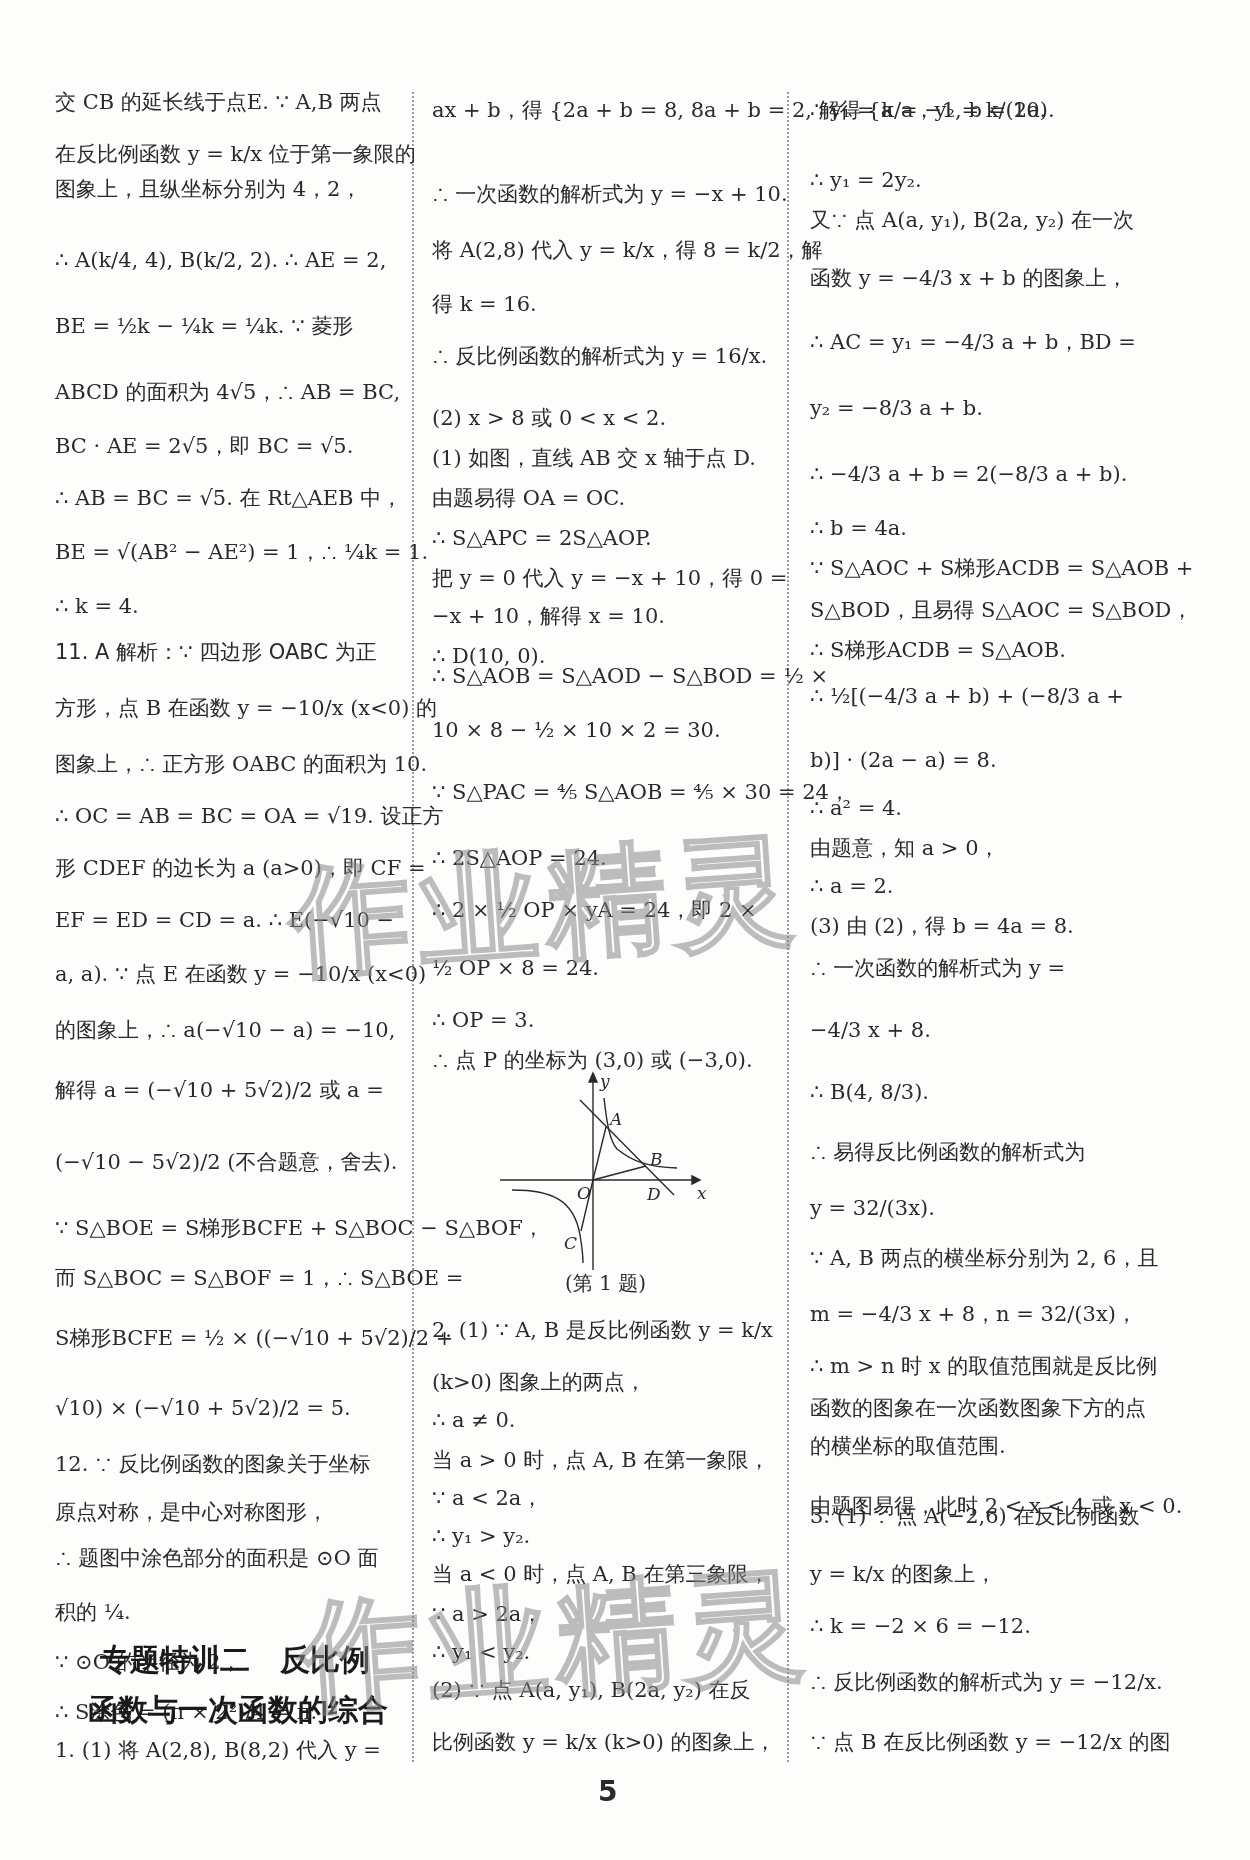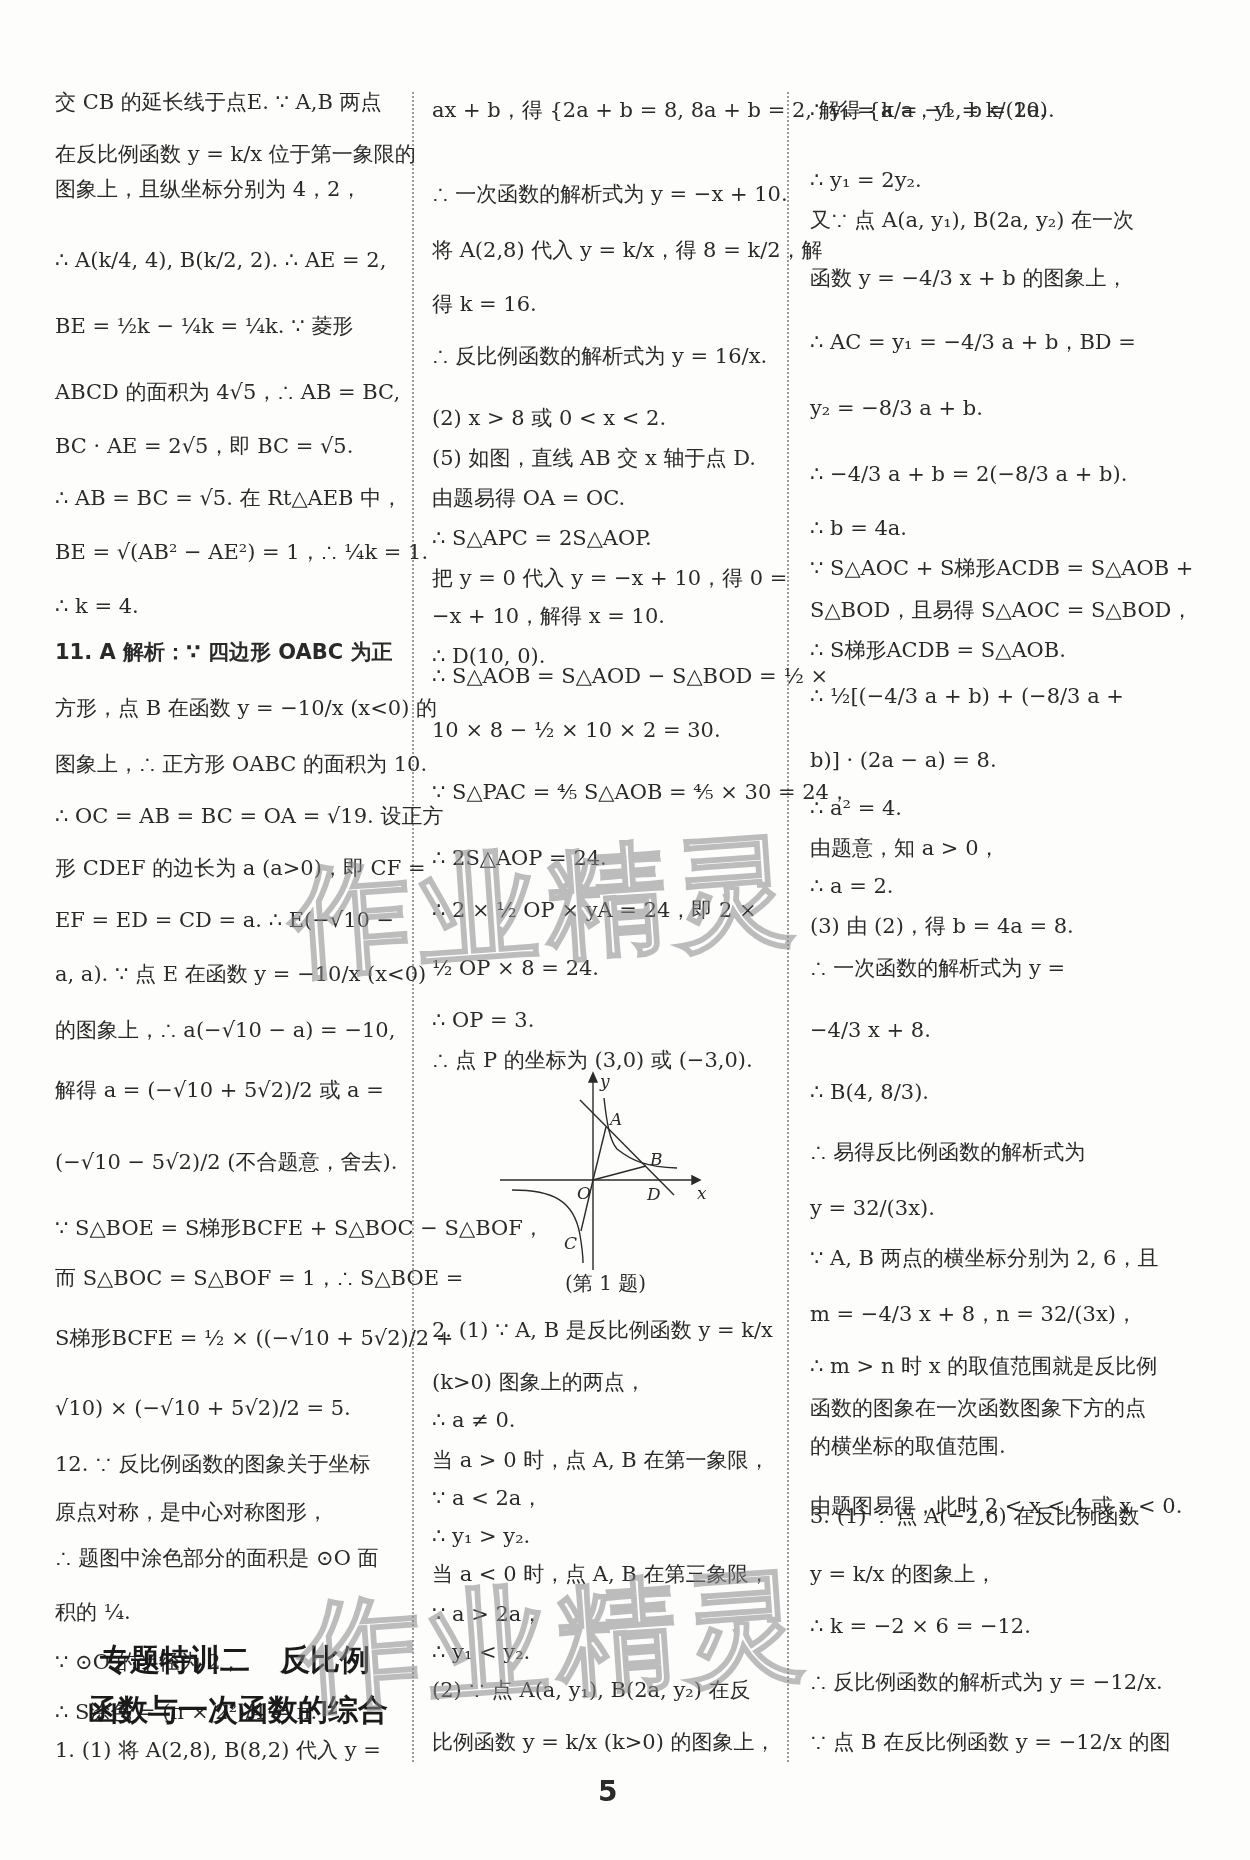--- a/index.html
+++ b/index.html
@@ -36,21 +36,21 @@
   <div class="line" style="top:0px">交 CB 的延长线于点E. ∵ A,B 两点</div>
   <div class="line" style="top:52px">在反比例函数 y = k/x 位于第一象限的</div>
   <div class="line" style="top:87px">图象上，且纵坐标分别为 4，2，</div>
   <div class="line" style="top:158px">∴ A(k/4, 4), B(k/2, 2). ∴ AE = 2,</div>
   <div class="line" style="top:224px">BE = ½k − ¼k = ¼k. ∵ 菱形</div>
   <div class="line" style="top:290px">ABCD 的面积为 4√5，∴ AB = BC,</div>
   <div class="line" style="top:344px">BC · AE = 2√5，即 BC = √5.</div>
   <div class="line" style="top:396px">∴ AB = BC = √5. 在 Rt△AEB 中，</div>
   <div class="line" style="top:450px">BE = √(AB² − AE²) = 1，∴ ¼k = 1.</div>
   <div class="line" style="top:504px">∴ k = 4.</div>
-  <div class="line b" style="top:550px;font-weight:bold">11. A  解析：∵ 四边形 OABC 为正</div>
+  <div class="line b" style="top:550px;font-weight:normal">11. A  解析：∵ 四边形 OABC 为正</div>
   <div class="line" style="top:606px">方形，点 B 在函数 y = −10/x (x&lt;0) 的</div>
   <div class="line" style="top:662px">图象上，∴ 正方形 OABC 的面积为 10.</div>
   <div class="line" style="top:714px">∴ OC = AB = BC = OA = √19. 设正方</div>
   <div class="line" style="top:766px">形 CDEF 的边长为 a (a&gt;0)，即 CF =</div>
   <div class="line" style="top:818px">EF = ED = CD = a. ∴ E(−√10 −</div>
   <div class="line" style="top:872px">a, a). ∵ 点 E 在函数 y = −10/x (x&lt;0)</div>
   <div class="line" style="top:928px">的图象上，∴ a(−√10 − a) = −10,</div>
   <div class="line" style="top:988px">解得 a = (−√10 + 5√2)/2 或 a =</div>
   <div class="line" style="top:1060px">(−√10 − 5√2)/2 (不合题意，舍去).</div>
   <div class="line" style="top:1126px">∵ S△BOE = S梯形BCFE + S△BOC − S△BOF，</div>
@@ -71,21 +71,21 @@
   <div class="line" style="top:0px">1. (1) 将 A(2,8), B(8,2) 代入 y =</div>
 </div>
 
 <div class="col col-2">
   <div class="line" style="top:8px">ax + b，得 {2a + b = 8, 8a + b = 2, 解得 {a = −1, b = 10.</div>
   <div class="line" style="top:92px">∴ 一次函数的解析式为 y = −x + 10.</div>
   <div class="line" style="top:148px">将 A(2,8) 代入 y = k/x，得 8 = k/2，解</div>
   <div class="line" style="top:202px">得 k = 16.</div>
   <div class="line" style="top:254px">∴ 反比例函数的解析式为 y = 16/x.</div>
   <div class="line" style="top:316px">(2) x &gt; 8 或 0 &lt; x &lt; 2.</div>
-  <div class="line" style="top:356px">(5) 如图，直线 AB 交 x 轴于点 D.</div>
+  <div class="line" style="top:356px">(1) 如图，直线 AB 交 x 轴于点 D.</div>
   <div class="line" style="top:396px">由题易得 OA = OC.</div>
   <div class="line" style="top:436px">∴ S△APC = 2S△AOP.</div>
   <div class="line" style="top:476px">把 y = 0 代入 y = −x + 10，得 0 =</div>
   <div class="line" style="top:514px">−x + 10，解得 x = 10.</div>
   <div class="line" style="top:554px">∴ D(10, 0).</div>
 
   <div class="line" style="top:570px;top:574px">∴ S△AOB = S△AOD − S△BOD = ½ ×</div>
   <div class="line" style="top:628px">10 × 8 − ½ × 10 × 2 = 30.</div>
   <div class="line" style="top:690px">∵ S△PAC = ⅘ S△AOB = ⅘ × 30 = 24，</div>
   <div class="line" style="top:756px">∴ 2S△AOP = 24.</div>

